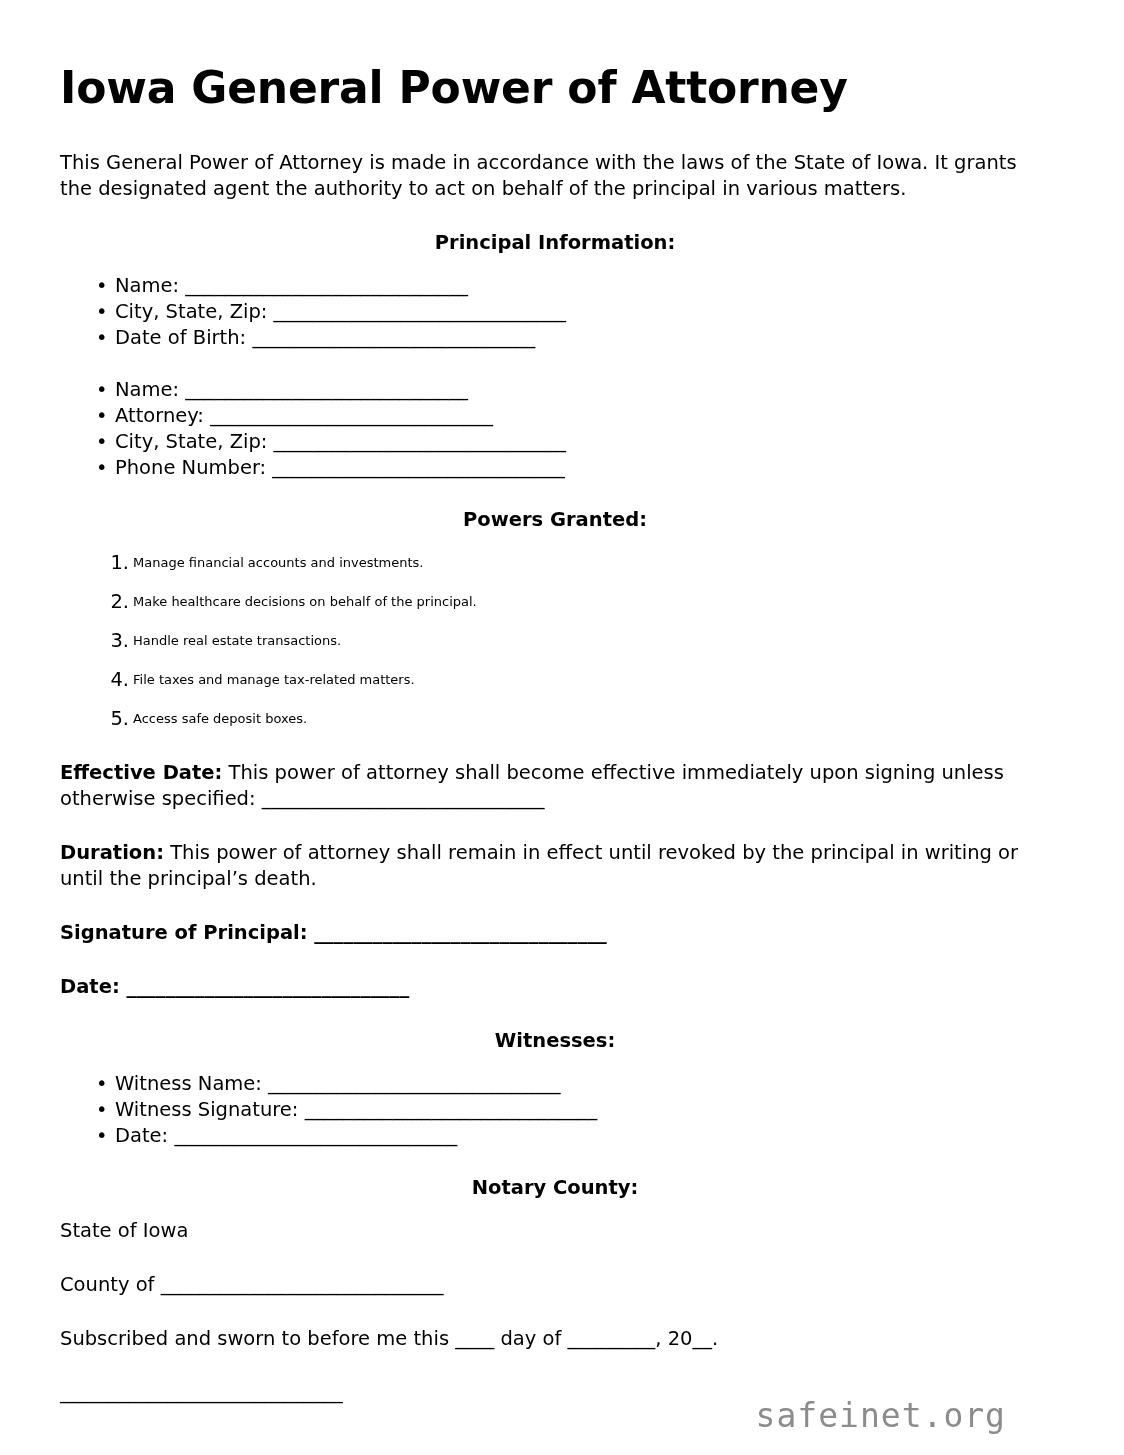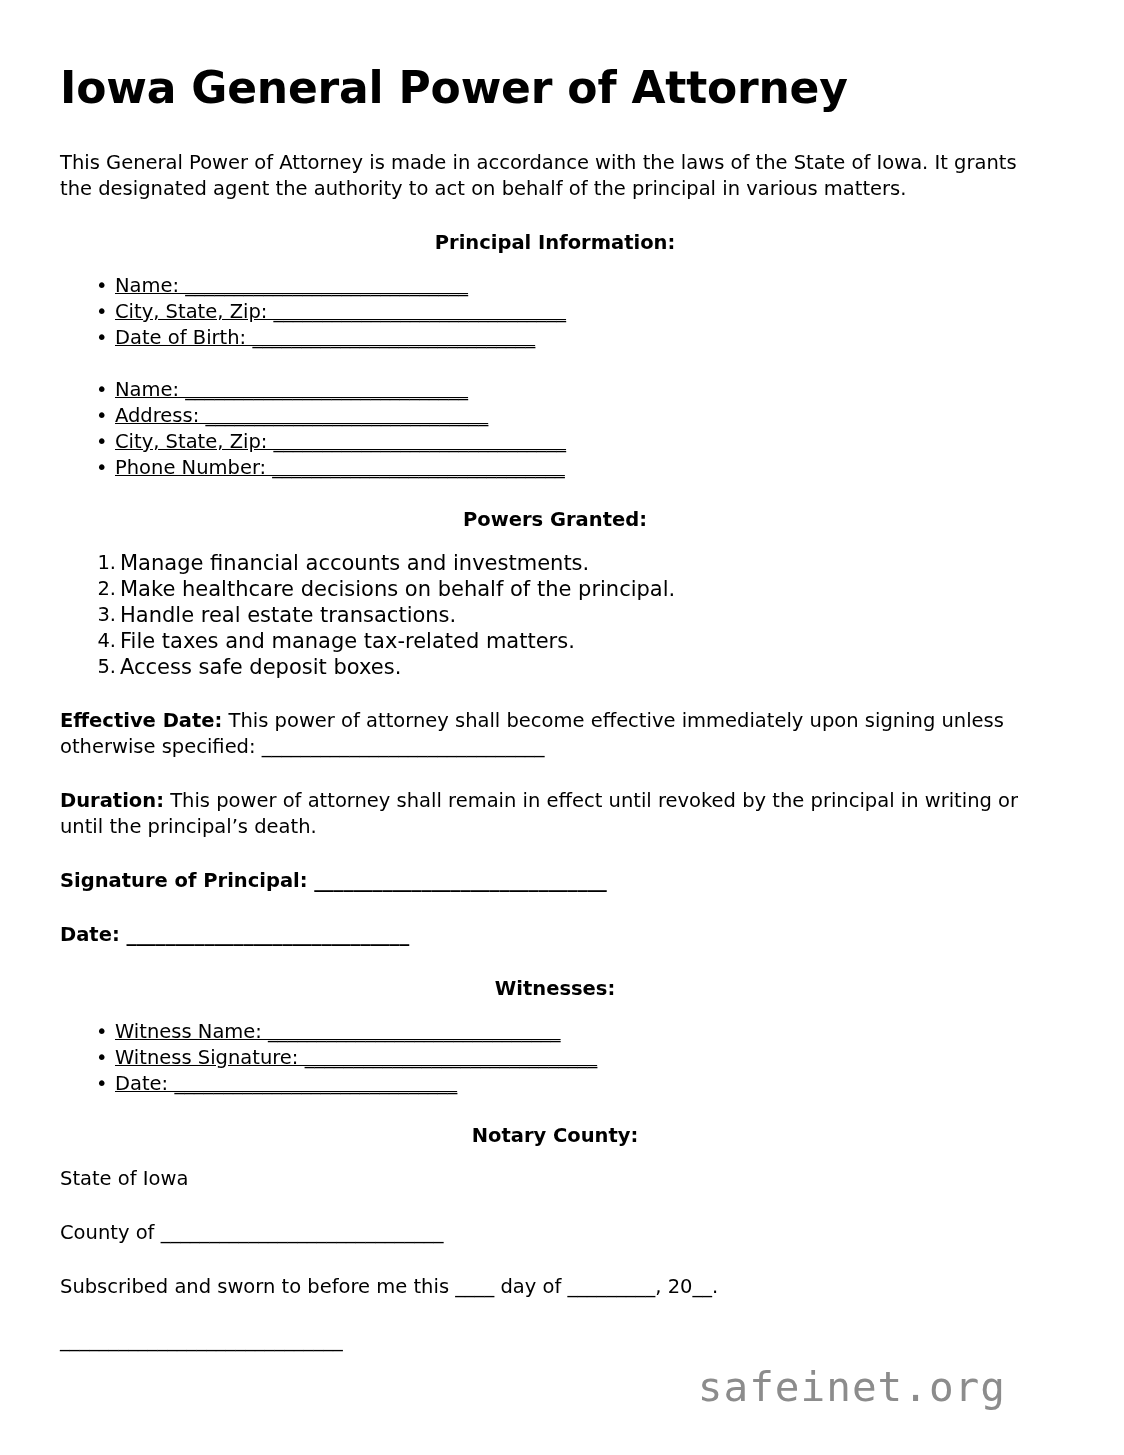--- a/index.html
+++ b/index.html
@@ -55,21 +55,20 @@
     line-height: 26px;
     margin: 0 0 17px 0;
     padding: 0;
     text-align: center;
   }
 
   ul.bullet-list {
     list-style: none;
     margin: 0 0 26px 0;
     padding: 0;
-    text-decoration: underline;
   }
   ul.bullet-list > li {
     position: relative;
     font-size: 19.5px;
     line-height: 26px;
     padding-left: 55px;
     margin: 0;
   }
   ul.bullet-list > li::before {
     content: "\2022";
@@ -82,24 +81,24 @@
 
   ol.num-list {
     list-style: none;
     counter-reset: powers;
     margin: 0 0 28px 0;
     padding: 0;
   }
   ol.num-list > li {
     position: relative;
     counter-increment: powers;
-    font-size: 21px;
+    font-size: 13px;
     line-height: 26px;
     padding-left: 60px;
-    margin: 0;
+    margin: 13px;
   }
   ol.num-list > li::before {
     content: counter(powers) ".";
     position: absolute;
     left: 32px;
     top: 0;
     font-size: 19.5px;
     line-height: 26px;
     width: 24px;
     text-align: right;
@@ -126,23 +125,23 @@
     font-size: 19.5px;
     line-height: 26px;
     margin: 22px 0 0 0;
     padding: 0;
     white-space: pre;
   }
 
   .watermark {
     position: absolute;
     right: 34px;
-    bottom: 44px;
+    bottom: 20px;
     font-family: "DejaVu Sans Mono", "Liberation Mono", monospace;
-    font-size: 41px;
+    font-size: 33px;
     letter-spacing: 1px;
     color: #8c8c8c;
     white-space: pre;
     user-select: none;
   }
 </style>
 </head>
 <body>
 
 <div class="page">
@@ -154,21 +153,21 @@
 
     <h2 class="section-head">Principal Information:</h2>
     <ul class="bullet-list">
       <li>Name: _____________________________</li>
       <li>City, State, Zip: ______________________________</li>
       <li>Date of Birth: _____________________________</li>
     </ul>
 
     <ul class="bullet-list">
       <li>Name: _____________________________</li>
-      <li>Address: _____________________________</li>
+      <li>Attorney: _____________________________</li>
       <li>City, State, Zip: ______________________________</li>
       <li>Phone Number: ______________________________</li>
     </ul>
 
     <h2 class="section-head">Powers Granted:</h2>
     <ol class="num-list">
       <li>Manage financial accounts and investments.</li>
       <li>Make healthcare decisions on behalf of the principal.</li>
       <li>Handle real estate transactions.</li>
       <li>File taxes and manage tax-related matters.</li>

